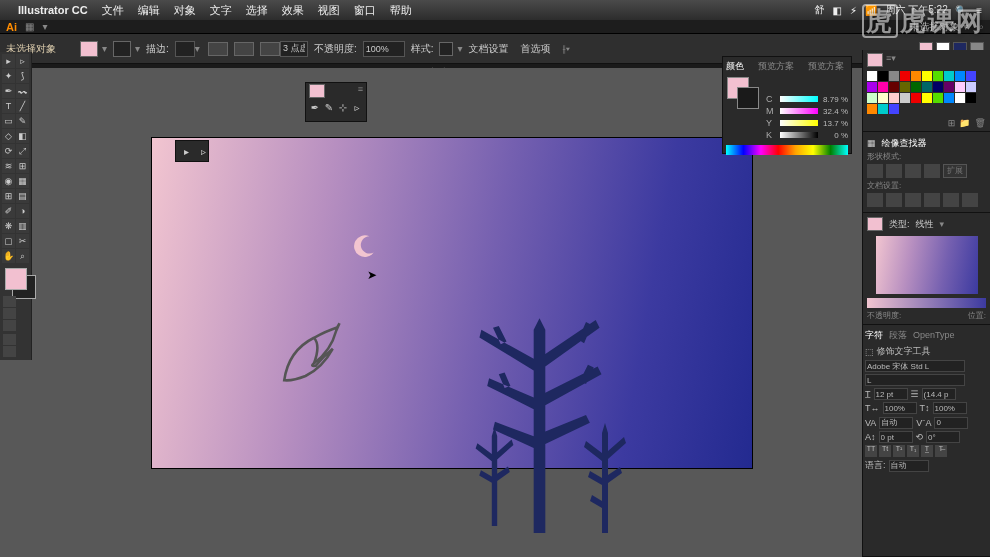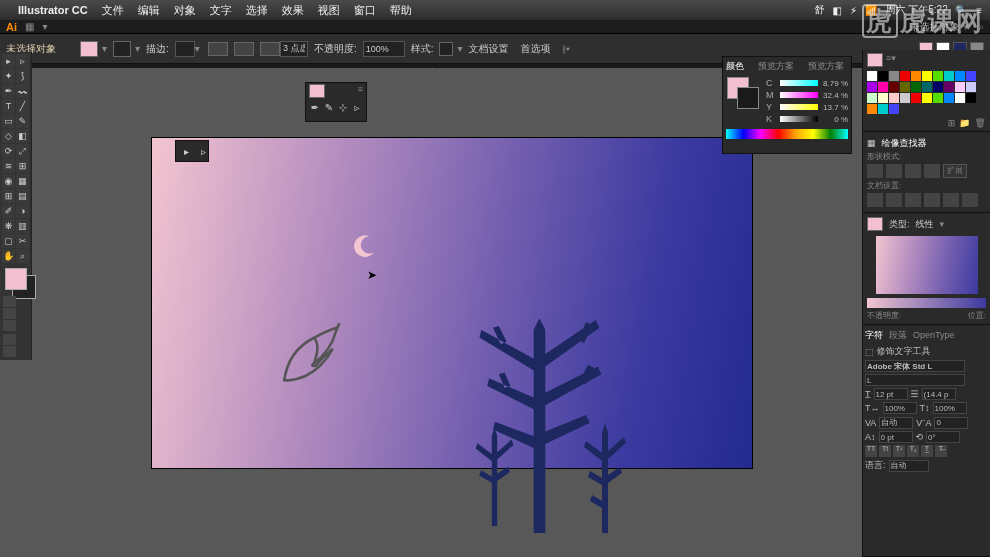--- a/index.html
+++ b/index.html
@@ -77,21 +77,21 @@
 .swatch-grid { display: flex; flex-wrap: wrap; gap: 1px; padding: 2px 0; }
 .swatch-grid span { width: 10px; height: 10px; }
 .gradient-preview { width: 102px; height: 58px; background: linear-gradient(100deg, #f2c5d0, #b78fc0, #7560b0, #3c3aa0); margin: 4px auto; }
 .texty { padding: 2px; display: flex; flex-direction: column; gap: 2px; }
 .texty .row { display: flex; align-items: center; gap: 3px; }
 .texty .mini-inp { width: 34px; height: 12px; background: #222; border: 1px solid #444; color: #bbb; font-size: 8px; padding: 0 1px; }
 .sw-bar { height: 10px; background: linear-gradient(90deg, red,orange,yellow,green,cyan,blue,magenta,red); margin: 2px 0; }
 
 
 .color-panel { position: absolute; right: 138px; top: 56px; width: 130px; height: 98px; background: #2a2a2a; border: 1px solid #111; z-index: 12; font-size: 9px; color: #bbb; padding: 3px; }
-.color-panel .cp-tabs { display: flex; gap: 14px; margin-bottom: 4px; }
+.color-panel .cp-tabs { display: flex; gap: 14px; margin-bottom: 20px; }
 .color-panel .cp-tabs span { font-size: 9px; color: #888; }
 .color-panel .cp-tabs span.active { color: #fff; }
 .color-panel .slider-row { display: flex; align-items: center; gap: 4px; height: 12px; }
 .color-panel .slider-row label { width: 10px; color: #aaa; }
 .color-panel .slider-row .slider { flex: 1; height: 6px; }
 .color-panel .slider-row .val { width: 26px; text-align: right; font-size: 8px; }
 .color-panel .cp-sw { width: 22px; height: 22px; background: #f2c0d0; border: 1px solid #888; position: absolute; left: 4px; top: 20px; }
 .color-panel .cp-sw2 { width: 22px; height: 22px; background: #1a1a1a; border: 1px solid #888; position: absolute; left: 14px; top: 30px; }
 .color-panel .sliders { margin-left: 40px; }
 .color-panel .spectrum { height: 10px; background: linear-gradient(90deg, cyan,blue,magenta,red,orange,yellow,green,cyan); margin-top: 4px; }
@@ -444,21 +444,21 @@
     <div class="panel-header">
       <span class="ph-tab active">字符</span>
       <span class="ph-tab">段落</span>
       <span class="ph-tab">OpenType</span>
     </div>
     <div class="row">
         <span>⬚</span>
         <span>修饰文字工具</span>
       </div>
     <div class="row">
-        <input class="mini-inp" style="width: 100px; font-weight: bold;" value="Adobe 宋体 Std L">
+        <input class="mini-inp" style="width: 100px;" value="Adobe 宋体 Std L">
       </div>
     <div class="row">
         <input class="mini-inp" style="width: 100px;" value="L">
       </div>
     <div class="row">
       <span>T̲</span>
         <input class="mini-inp" value="12 pt" style="">
       <span>☰</span>
         <input class="mini-inp" value="(14.4 p" style="">
     </div>

